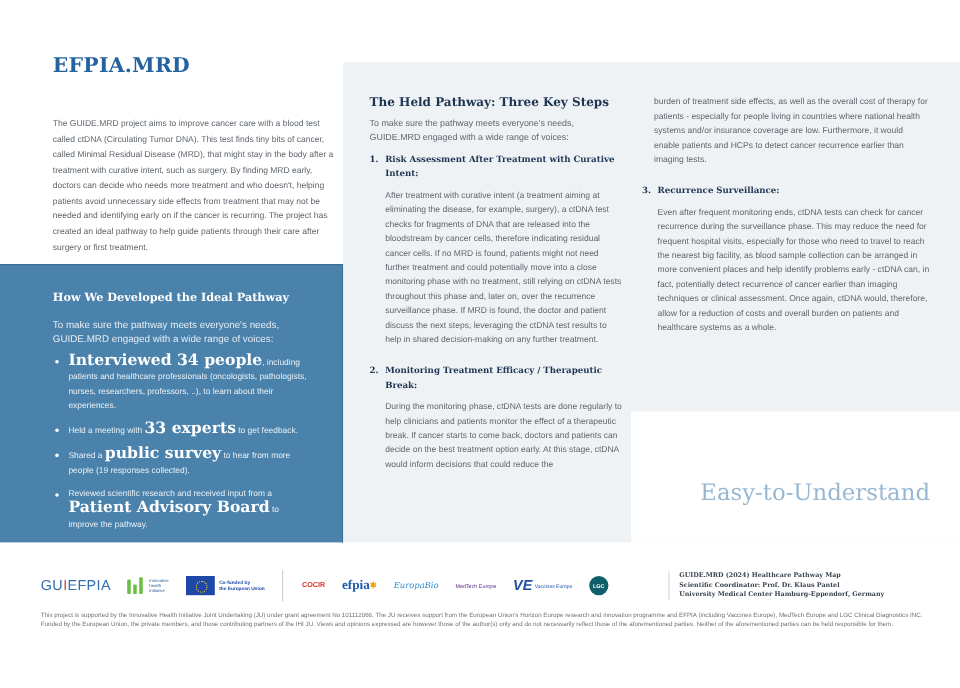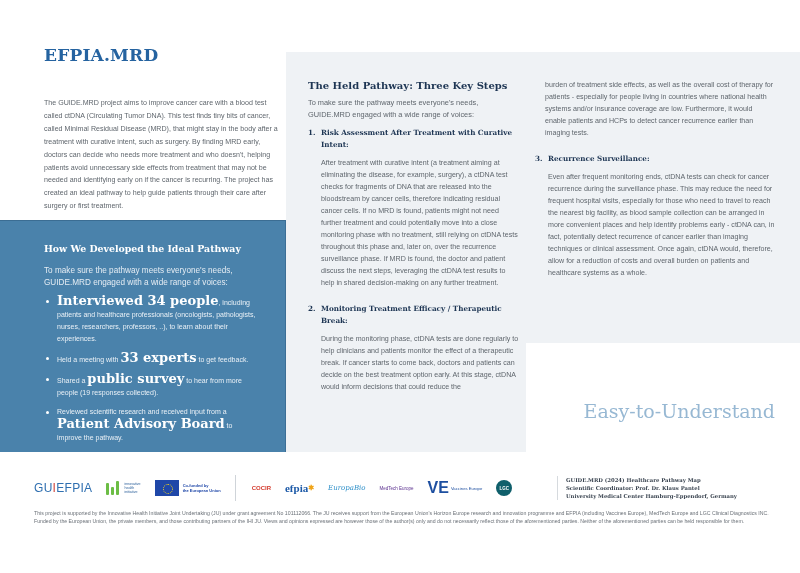--- a/index.html
+++ b/index.html
@@ -54,21 +54,21 @@
   .eu .flag { width: 24px; height: 16px; background: #1f47a8; margin-right: 4px; position: relative; }
   .eu .flag::after { content: ""; position: absolute; left: 8px; top: 4px; width: 8px; height: 8px; border: 1px dotted #f7d617; border-radius: 50%; }
   .eu .txt { font-size: 4px; line-height: 5px; color: #1f47a8; font-weight: bold; }
   .vdiv { width: 1px; height: 26px; background: #cfd4d9; margin-right: 16px; }
   .cocir { font-size: 6px; font-weight: bold; color: #d43a2c; }
   .efpia { font-family: Liberation Serif, serif; font-size: 11px; font-weight: bold; color: #1d5aa8; justify-content: flex-end; }
   .efpia .star { color: #f0a316; font-size: 7px; vertical-align: top; }
   .europabio { font-family: "DejaVu Serif", serif; font-style: italic; font-size: 7px; color: #2d8fc9; }
   .medtech { font-size: 4.5px; color: #5a2f8e; }
   .vaccines { display: flex; align-items: center; }
-  .vaccines .vr { font-size: 16px; font-weight: bold; color: #1e4fa0; margin-right: 2px; }
+  .vaccines .vr { font-size: 12px; font-weight: bold; color: #1e4fa0; margin-right: 2px; font-style: italic; }
   .vaccines .txt { font-size: 4.2px; color: #1e4fa0; }
   .lgc { width: 16px; height: 16px; border-radius: 50%; background: #0f5f6b; color: #fff; font-size: 4.5px; font-weight: bold; display: flex; align-items: center; justify-content: center; }
   .credit-div { position: absolute; left: 557px; top: 476px; width: 1px; height: 24px; background: #d6dade; }
   .credit { position: absolute; left: 566px; top: 476px; font-family: "DejaVu Serif", serif; font-size: 5.3px; line-height: 8px; color: #3a4450; font-weight: bold; }
 
   .disclaimer { position: absolute; left: 34px; top: 509px; width: 740px; font-size: 5.2px; line-height: 8.2px; color: #6b7178; }
 </style>
 </head>
 <body>
 

